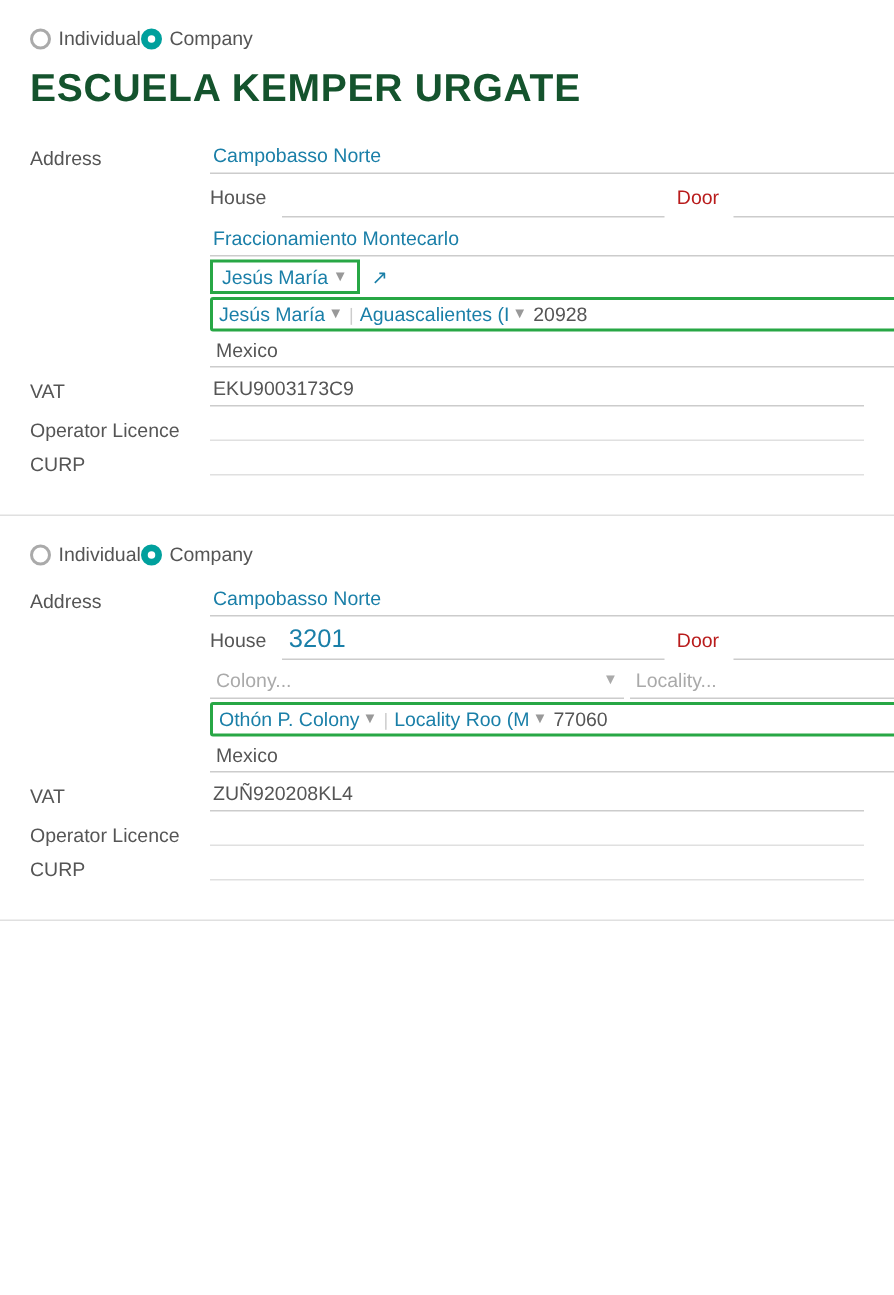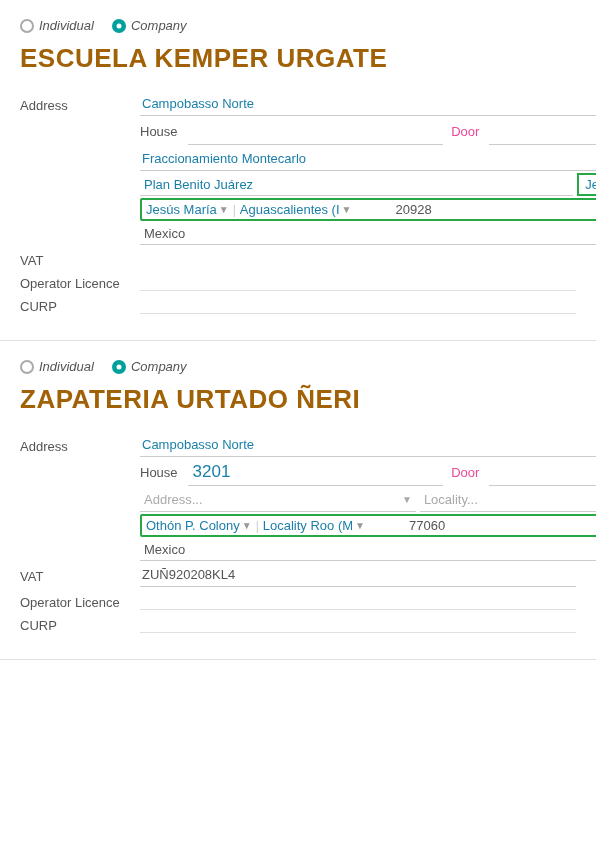--- a/index.html
+++ b/index.html
@@ -12,23 +12,21 @@
     }
 
     .card {
       padding: 18px 20px 24px 20px;
       border-bottom: 1px solid #e0e0e0;
     }
 
     .radio-group {
       display: flex;
       align-items: center;
-      gap: 18px;
       margin-bottom: 10px;
-      font-style: italic;
     }
 
     .radio-option {
       display: flex;
       align-items: center;
       gap: 5px;
       font-size: 13px;
       color: #555;
     }
 
@@ -56,21 +54,21 @@
       border-radius: 50%;
       position: absolute;
       top: 50%;
       left: 50%;
       transform: translate(-50%, -50%);
     }
 
     .company-title {
       font-size: 26px;
       font-weight: 700;
-      color: #a16207;
+      color: #14532d;
       margin-bottom: 18px;
       letter-spacing: 0.5px;
     }
 
     .form-section {
       display: flex;
       flex-direction: column;
       gap: 0;
     }
 
@@ -152,21 +150,20 @@
     }
 
     .highlighted-row .sep {
       color: #ccc;
       font-size: 12px;
     }
 
     .highlighted-row .zip {
       color: #555;
       font-size: 13px;
-      margin-left: 40px;
     }
 
     .country-row {
       display: flex;
       align-items: center;
     }
 
     .country-select {
       display: flex;
       align-items: center;
@@ -233,21 +230,21 @@
       gap: 8px;
     }
 
     .house-label {
       color: #555;
       font-size: 13px;
       margin-right: 2px;
     }
 
     .door-label {
-      color: #ec4899;
+      color: #b91c1c;
       font-size: 13px;
       margin-right: 2px;
     }
 
     .plan-benito-row {
       display: flex;
       align-items: center;
       gap: 4px;
     }
 
@@ -308,21 +305,20 @@
           <input class="field-input house" type="text" value="" style="">
           <span class="door-label">Door</span>
           <input class="field-input door" type="text" value="" style="">
         </div>
 
         <div class="field-line">
           <div class="field-text">Fraccionamiento Montecarlo</div>
         </div>
 
         <div class="field-line plan-benito-row">
-          <div class="plan-benito-field">Plan Benito Juárez</div>
           <div class="jesus-maria-box">
             <span>Jesús María</span>
             <span class="chevron">▼</span>
           </div>
           <span class="external-link-icon">↗</span>
         </div>
 
         <div class="highlighted-row">
           <div class="seg">
             <span>Jesús María</span>
@@ -341,20 +337,23 @@
             <span>Mexico</span>
             <span class="chevron">▼</span>
           </div>
         </div>
 
       </div>
     </div>
 
     <div class="form-row">
       <div class="form-label">VAT</div>
+      <div class="form-fields">
+        <div class="vat-value">EKU9003173C9</div>
+      </div>
     </div>
 
     <div class="form-row">
       <div class="form-label">Operator Licence</div>
       <div class="form-fields">
         <div class="empty-field"></div>
       </div>
     </div>
 
     <div class="form-row">
@@ -373,42 +372,41 @@
     <div class="radio-option">
       <div class="radio-circle"></div>
       <span>Individual</span>
     </div>
     <div class="radio-option">
       <div class="radio-circle selected"></div>
       <span>Company</span>
     </div>
   </div>
 
-  <div class="company-title">ZAPATERIA URTADO ÑERI</div>
 
   <div class="form-section">
 
     <div class="form-row">
       <div class="form-label">Address</div>
       <div class="form-fields">
 
         <div class="field-line">
           <div class="field-text">Campobasso Norte</div>
         </div>
 
         <div class="field-line house-door-row">
           <span class="house-label">House</span>
           <input class="field-input house" type="text" value="3201" style="">
           <span class="door-label">Door</span>
           <input class="field-input door" type="text" value="" style="">
         </div>
 
         <div class="field-line colony-locality-row">
           <div class="placeholder-field">
-            <span>Address...</span>
+            <span>Colony...</span>
             <span class="chevron">▼</span>
           </div>
           <div class="placeholder-field">
             <span>Locality...</span>
             <span class="chevron">▼</span>
           </div>
         </div>
 
         <div class="highlighted-row">
           <div class="seg">

